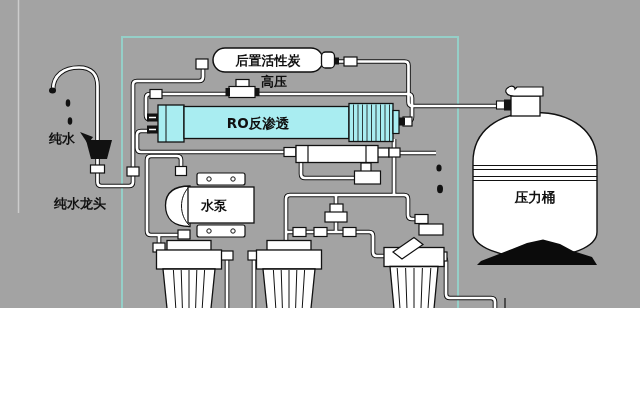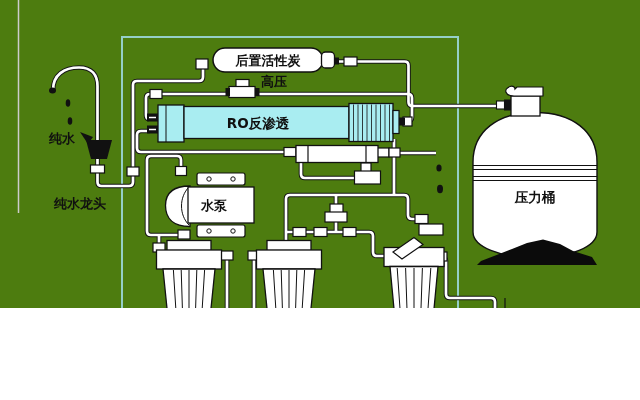--- a/index.html
+++ b/index.html
@@ -1,16 +1,16 @@
 <!DOCTYPE html>
 <html><head>
 <meta charset="utf-8">
 <style>
   html,body{margin:0;padding:0;background:#fff;}
-  #stage{position:relative;width:640px;height:308px;background:#4d7c0f;overflow:hidden;
+  #stage{position:relative;width:640px;height:308px;background:#a3a3a3;overflow:hidden;
          font-family:"DejaVu Sans","Liberation Sans",sans-serif;}
   svg{display:block}
   .lbl{font-family:"DejaVu Sans","Liberation Sans",sans-serif;font-weight:bold;fill:#101010;}
   .wm{font-family:"DejaVu Sans","Liberation Sans",sans-serif;letter-spacing:1px;}
 </style>
 </head>
 <body>
 
 <div id="stage">
 <svg width="640" height="400" viewBox="0 0 640 400">

